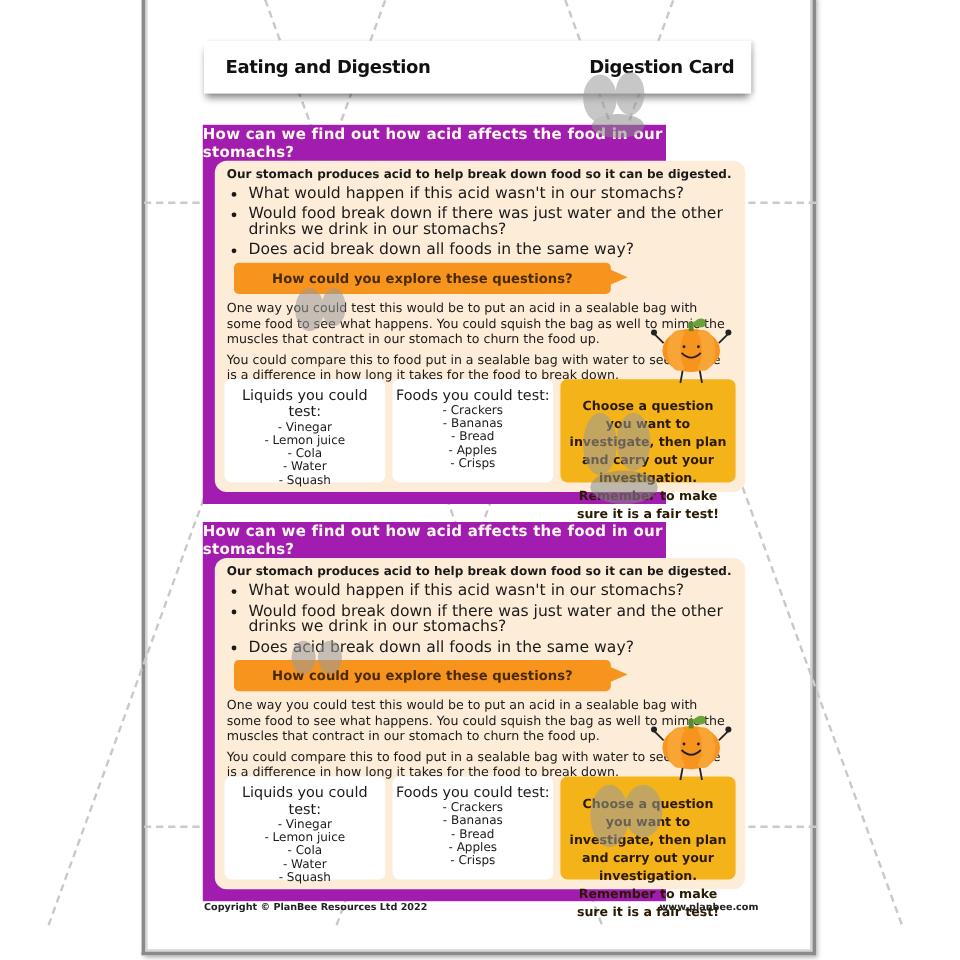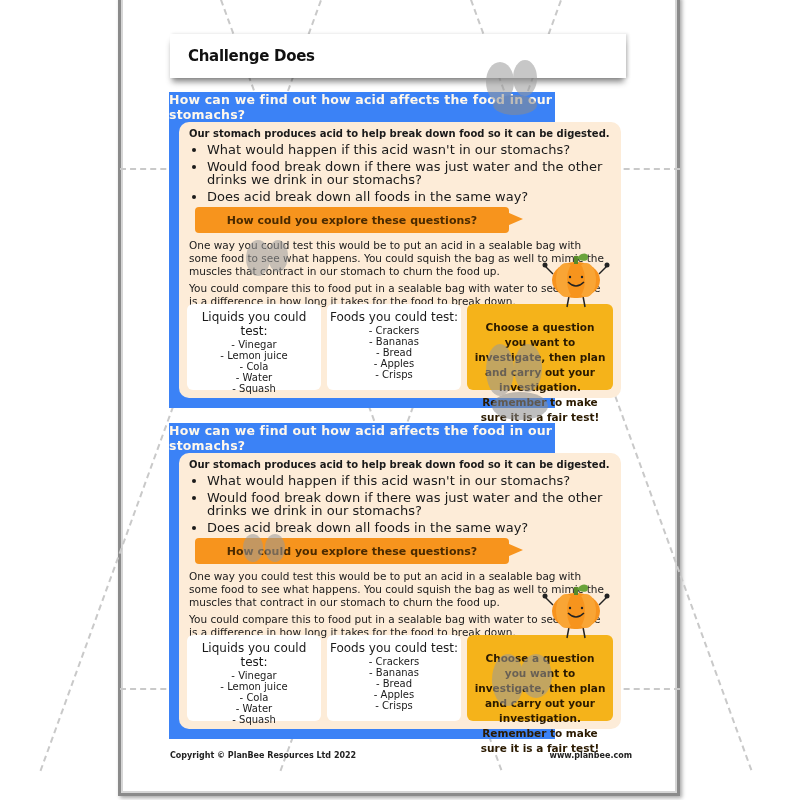--- a/index.html
+++ b/index.html
@@ -21,21 +21,21 @@
       position: absolute; left: 170px; top: 34px; width: 456px; height: 44px;
       background: #fff; box-shadow: 0 6px 6px -2px rgba(0,0,0,0.45), 2px 0 3px rgba(0,0,0,0.15);
       display: flex; align-items: center; justify-content: space-between; box-sizing: border-box; padding: 0 14px 0 18px;
     }
     .header .title, .header .type {
       font-family: "DejaVu Sans", sans-serif; font-weight: bold; font-size: 15px; color: #111; letter-spacing: -0.3px;
     }
 
     .card {
       position: absolute; left: 169px; width: 386px; height: 316px;
-      background: #3b82f6; box-sizing: border-box;
+      background: #a21caf; box-sizing: border-box; margin-top: 12px;
     }
     .card .question {
       height: 30px; display: flex; align-items: center; justify-content: center;
       color: #fff8ec; font-weight: bold; font-size: 12.5px; letter-spacing: 0.2px;
     }
     .card .inner {
       position: absolute; left: 10px; top: 30px; width: 442px; height: 276px;
       background: #fdecd8; border-radius: 10px; box-sizing: border-box; padding: 4px 10px 0 10px;
     }
     .intro { text-align: left; font-weight: bold; font-size: 10px; margin: 2px 0 4px 0; }
@@ -68,21 +68,22 @@
 <div class="sheet"></div>
 
 <div class="dash" style="left:120px; top:168px; width:560px;"></div>
 <div class="dash" style="left:120px; top:688px; width:560px;"></div>
 <div class="dash-v" style="left:220px; top:0; height:820px; transform: rotate(-20deg);"></div>
 <div class="dash-v" style="left:320px; top:0; height:820px; transform: rotate(20deg);"></div>
 <div class="dash-v" style="left:470px; top:0; height:820px; transform: rotate(-20deg);"></div>
 <div class="dash-v" style="left:560px; top:0; height:820px; transform: rotate(20deg);"></div>
 
 <div class="header">
-  <span class="type">Challenge Does</span>
+  <span class="title">Eating and Digestion</span>
+  <span class="type">Digestion Card</span>
 </div>
 
 <div class="card" style="top:92px;">
   <div class="question">How can we find out how acid affects the food in our stomachs?</div>
   <div class="inner">
     <div class="intro">Our stomach produces acid to help break down food so it can be digested.</div>
     <ul class="qs">
       <li>What would happen if this acid wasn't in our stomachs?</li>
       <li>Would food break down if there was just water and the other drinks we drink in our stomachs?</li>
       <li>Does acid break down all foods in the same way?</li>

